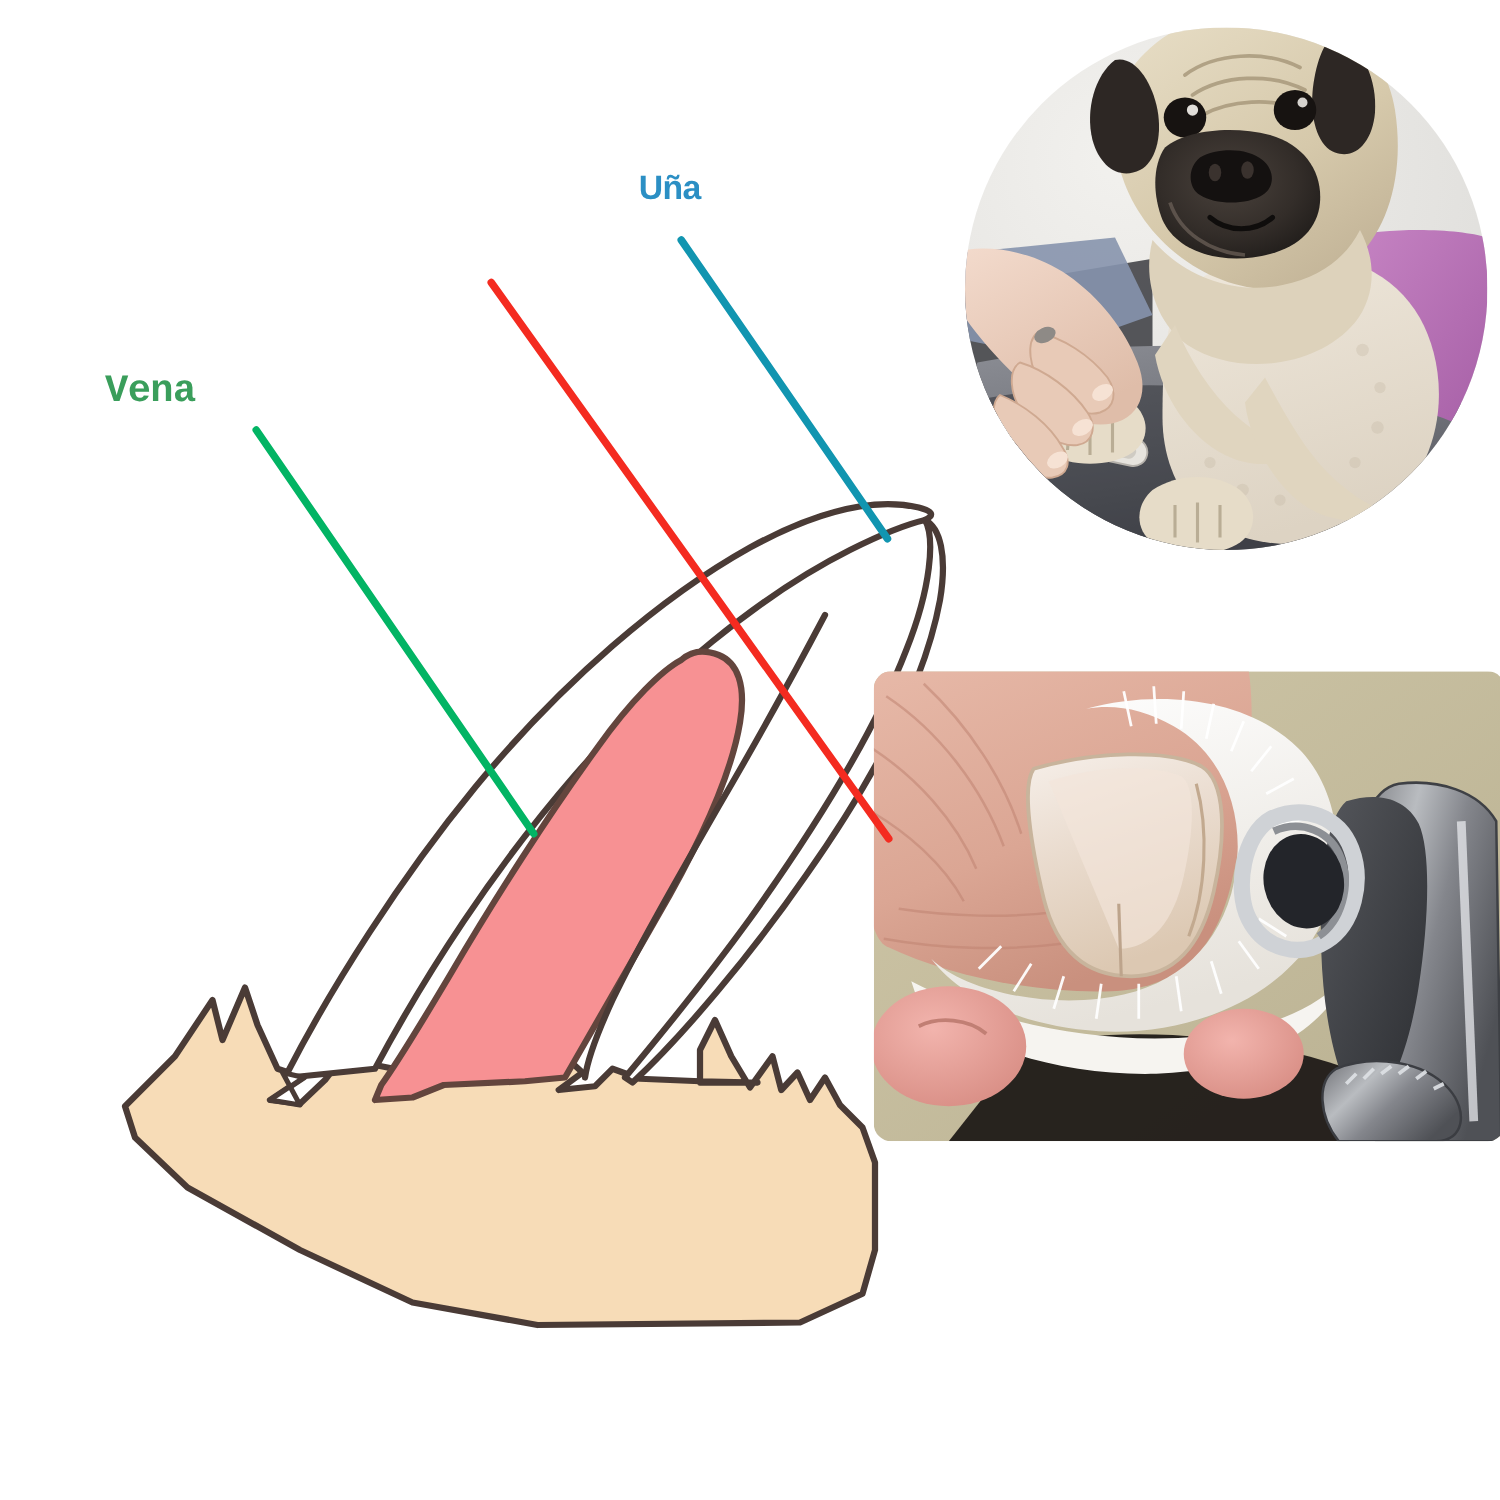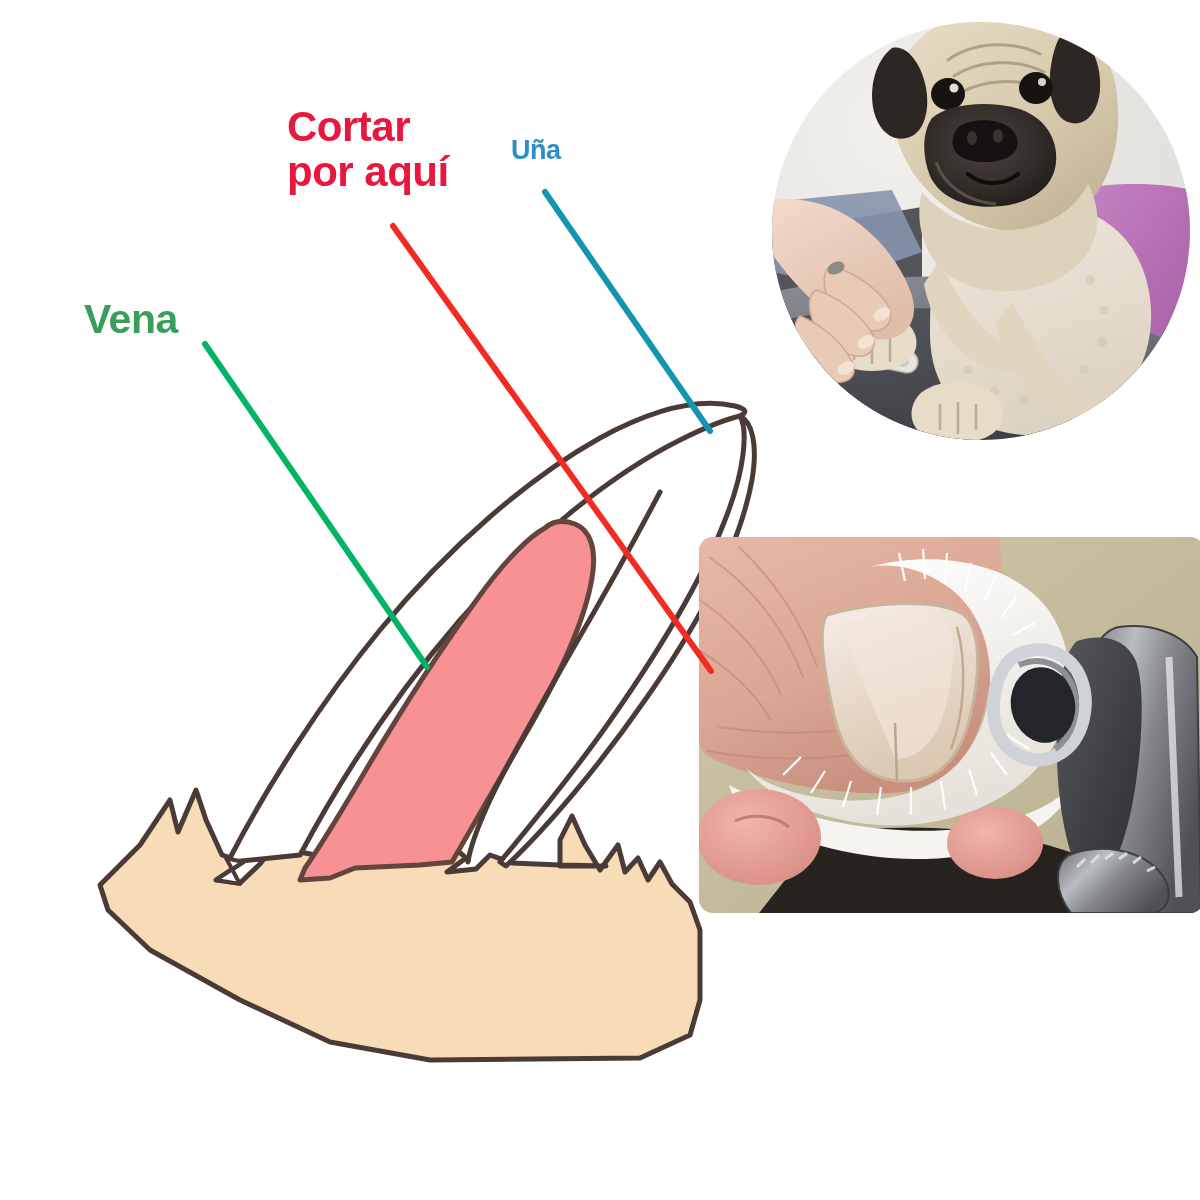--- a/index.html
+++ b/index.html
@@ -32,22 +32,23 @@
   }
   #label-una {
     left: 511px;
     top: 136px;
     font-size: 27px;
     color: #2b8fc4;
   }
   #label-vena {
     left: 84px;
     top: 297px;
-    font-size: 41px;
+    font-size: 31px;
     color: #3a9e5b;
+    font-family: Liberation Mono, monospace;
   }
 
   
   .svg-layer {
     position: absolute;
     left: 0;
     top: 0;
     width: 1200px;
     height: 1200px;
     pointer-events: none;
@@ -450,20 +451,18 @@
       </g>
     </svg>
   </div>
 
   <svg class="svg-layer" viewBox="0 0 1200 1200">
     <line x1="205" y1="344" x2="427" y2="667" stroke="#02b464" stroke-width="6" stroke-linecap="round"></line>
     <line x1="393" y1="226" x2="711" y2="671" stroke="#f42b20" stroke-width="6" stroke-linecap="round"></line>
     <line x1="545" y1="192" x2="710" y2="431" stroke="#1195b0" stroke-width="6" stroke-linecap="round"></line>
   </svg>
 
-  <div class="label" id="label-cortar">Cortar
-por aquí</div>
 
   <div class="label" id="label-una">Uña</div>
 
   <div class="label" id="label-vena">Vena</div>
 
 </div>
 
 </body></html>

